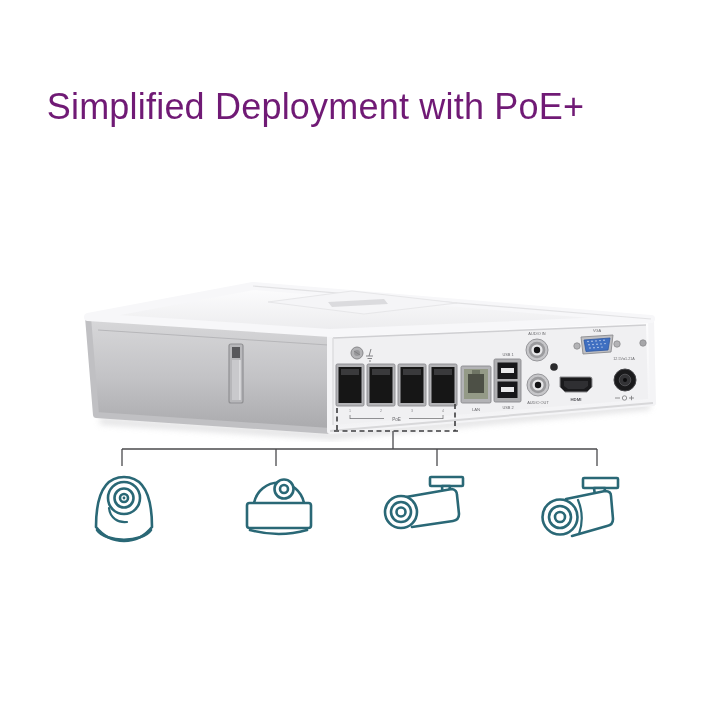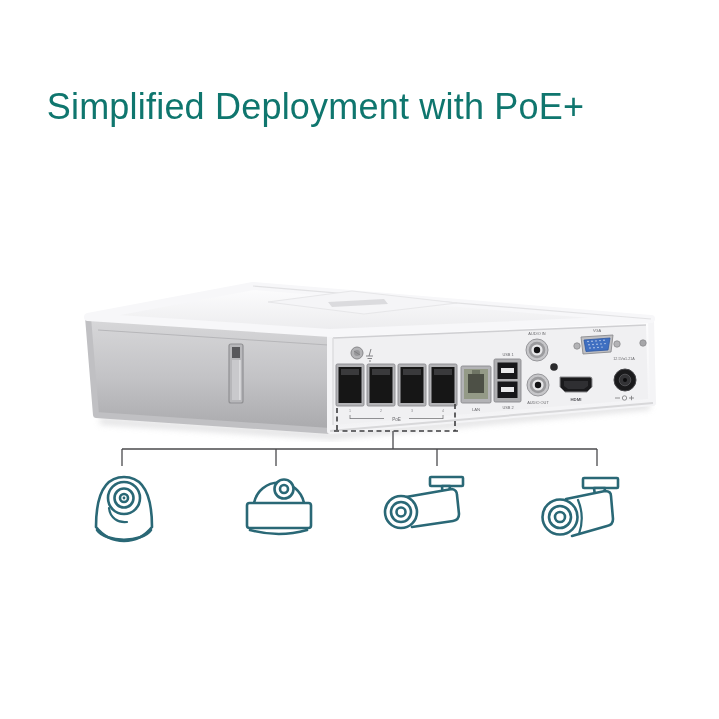--- a/index.html
+++ b/index.html
@@ -2,21 +2,21 @@
 <html><head>
 <meta charset="utf-8">
 <style>
   html,body{margin:0;padding:0;}
   body{
     width:719px;height:719px;background:#ffffff;position:relative;
     font-family:"Liberation Sans", sans-serif;overflow:hidden;
   }
   .title{
     position:absolute;top:86px;left:0;width:631px;text-align:center;
-    font-size:36px;font-weight:400;color:#0f766e;letter-spacing:0.2px;
+    font-size:36px;font-weight:400;color:#701a75;letter-spacing:0.2px;
   }
   svg{position:absolute;top:0;left:0;}
   .plabel{fill:#6a6a6e;font-family:"Liberation Sans",sans-serif;}
   .pnum{fill:#8a8a8d;font-family:"Liberation Sans",sans-serif;}
 </style>
 </head>
 <body>
 
 <div class="title">Simplified Deployment with PoE+</div>
 

